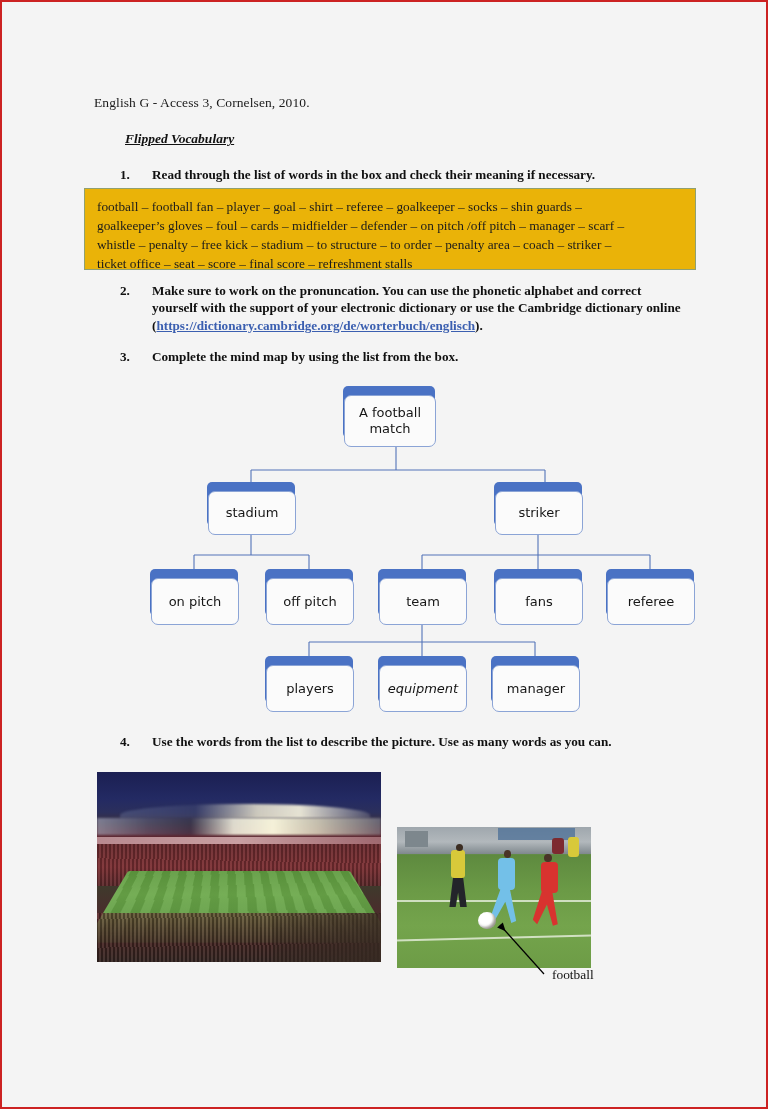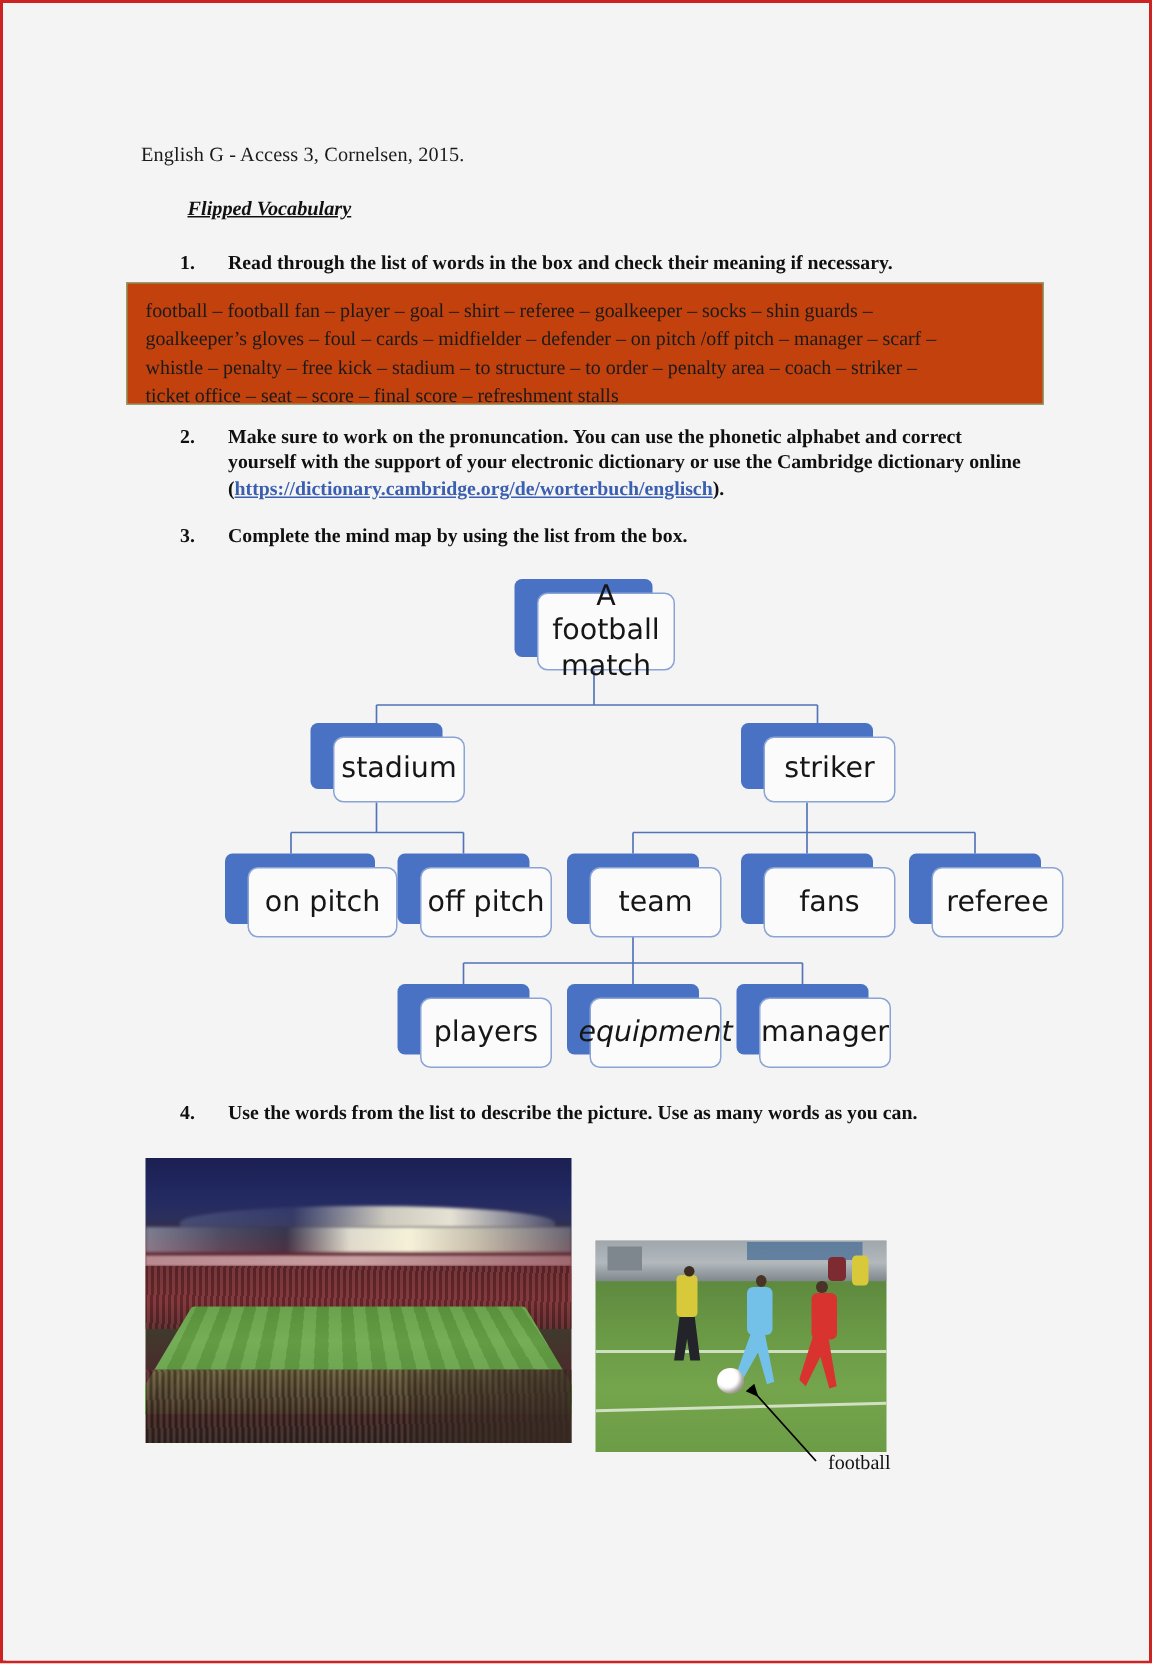--- a/index.html
+++ b/index.html
@@ -86,21 +86,21 @@
 
   
   #wordbox {
     position: absolute;
     left: 80px;
     top: 184px;
     width: 612px;
     height: 82px;
     box-sizing: border-box;
     border: 1.4px solid #90a070;
-    background: #c2410c;
+    background: #eab308;
     padding: 9px 12px 0 12px;
   }
   #wordbox .wline {
     font-size: 13.3px;
     color: #1b1b1b;
     line-height: 1.42;
     white-space: nowrap;
   }
 
   
@@ -121,34 +121,34 @@
     position: absolute;
     left: 0;
     top: 0;
     width: 100%;
     height: 100%;
     background: #4a72c4;
     border-radius: 5px;
   }
   .node .face {
     position: absolute;
-    left: 15px;
+    left: 1px;
     top: 9px;
     width: 100%;
     height: 100%;
     box-sizing: border-box;
     background: #fbfbfb;
     border: 1.2px solid #8ba4d6;
     border-radius: 7px;
     display: flex;
     align-items: center;
     justify-content: center;
     text-align: center;
     font-family: "DejaVu Sans", sans-serif;
-    font-size: 19px;
+    font-size: 13px;
     color: #161616;
     line-height: 1.22;
   }
 
   
   .photo {
     position: absolute;
     overflow: hidden;
   }
 
@@ -356,21 +356,21 @@
     color: rgba(190,170,170,.55);
     letter-spacing: .3px;
   }
 </style>
 </head>
 <body>
 
 <div id="page">
   <div id="sheet">
 
-    <div class="source-line">English G - Access 3, Cornelsen, 2015.</div>
+    <div class="source-line">English G - Access 3, Cornelsen, 2010.</div>
 
     <div class="section-title">Flipped Vocabulary</div>
 
     <div class="task" id="task1">
       <span class="num">1.</span>
       <span class="body">Read through the list of words in the box and check their meaning if necessary.</span>
     </div>
 
     <div id="wordbox">
       <div class="wline">football – football fan – player – goal – shirt – referee – goalkeeper – socks – shin guards –</div>
@@ -426,21 +426,21 @@
     <div class="node" style="left:203px; top:478px; width:88px; height:44px;">
       <div class="shadow"></div>
       <div class="face">stadium</div>
     </div>
 
     <div class="node" style="left:490px; top:478px; width:88px; height:44px;">
       <div class="shadow"></div>
       <div class="face">striker</div>
     </div>
 
-    <div class="node" style="left:146px; top:565px; width:88px; height:47px;padding-left:12px;">
+    <div class="node" style="left:146px; top:565px; width:88px; height:47px;">
       <div class="shadow"></div>
       <div class="face">on pitch</div>
     </div>
 
     <div class="node" style="left:261px; top:565px; width:88px; height:47px;">
       <div class="shadow"></div>
       <div class="face">off pitch</div>
     </div>
 
     <div class="node" style="left:374px; top:565px; width:88px; height:47px;">

